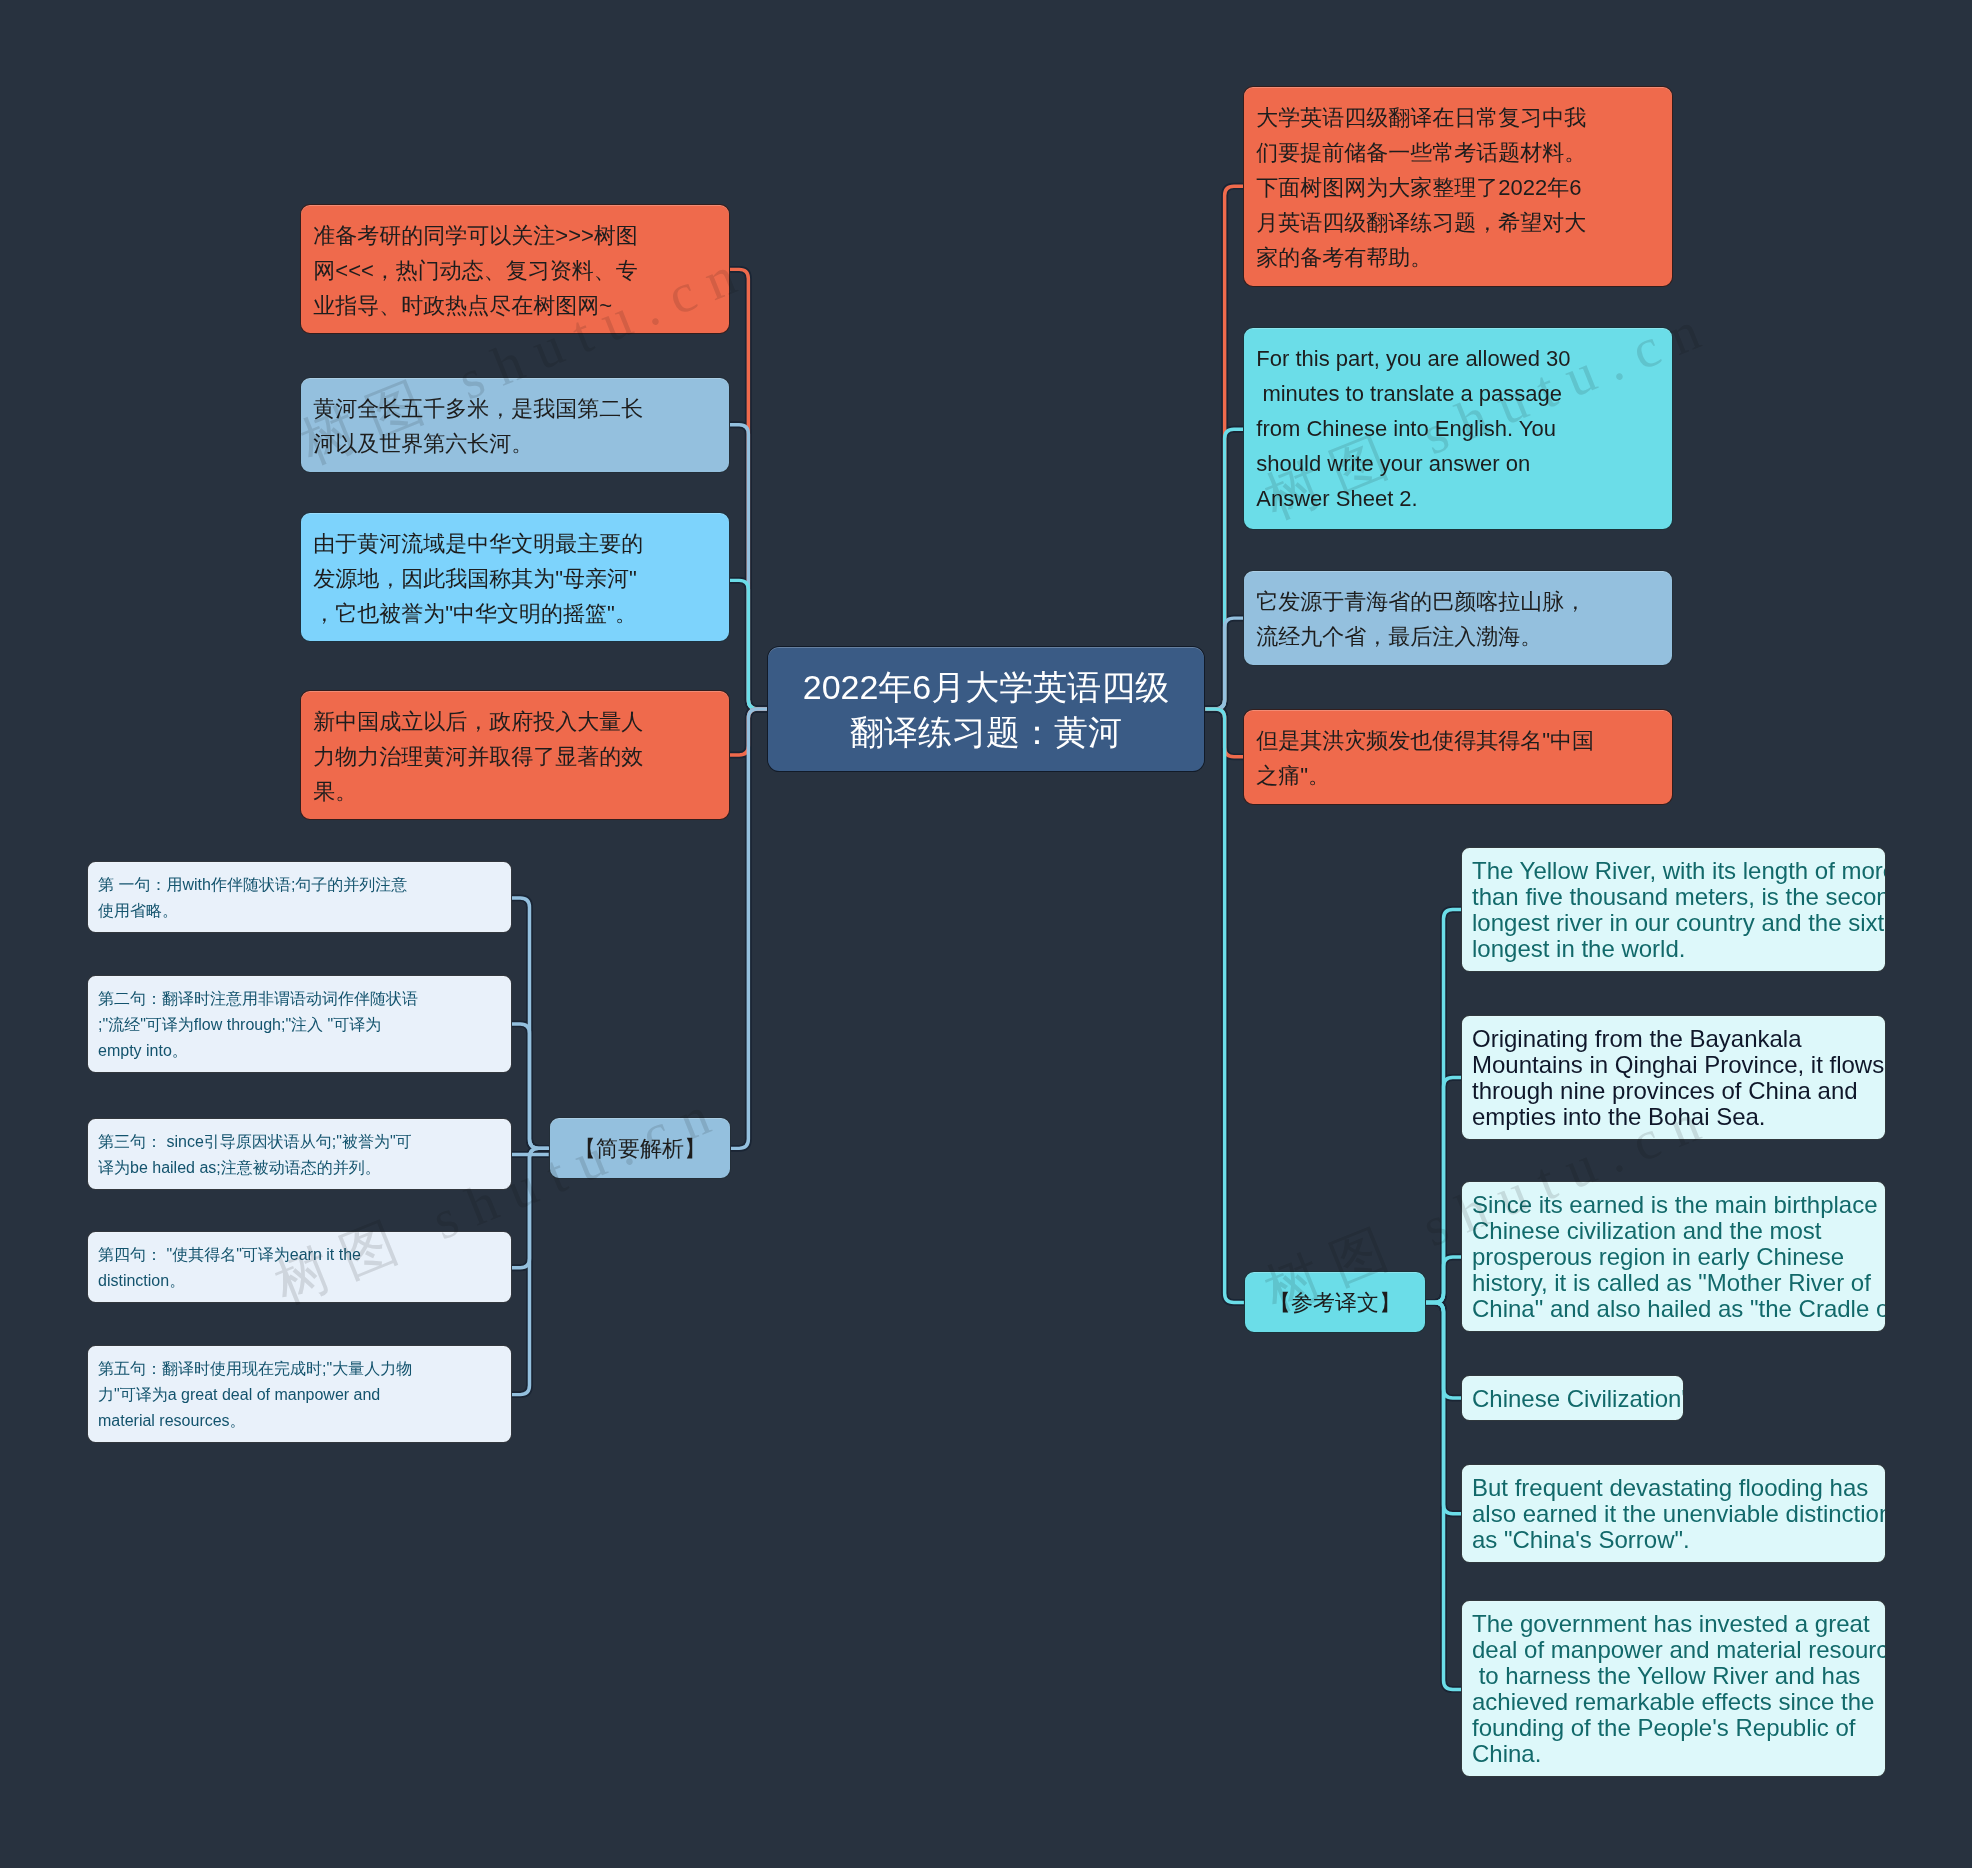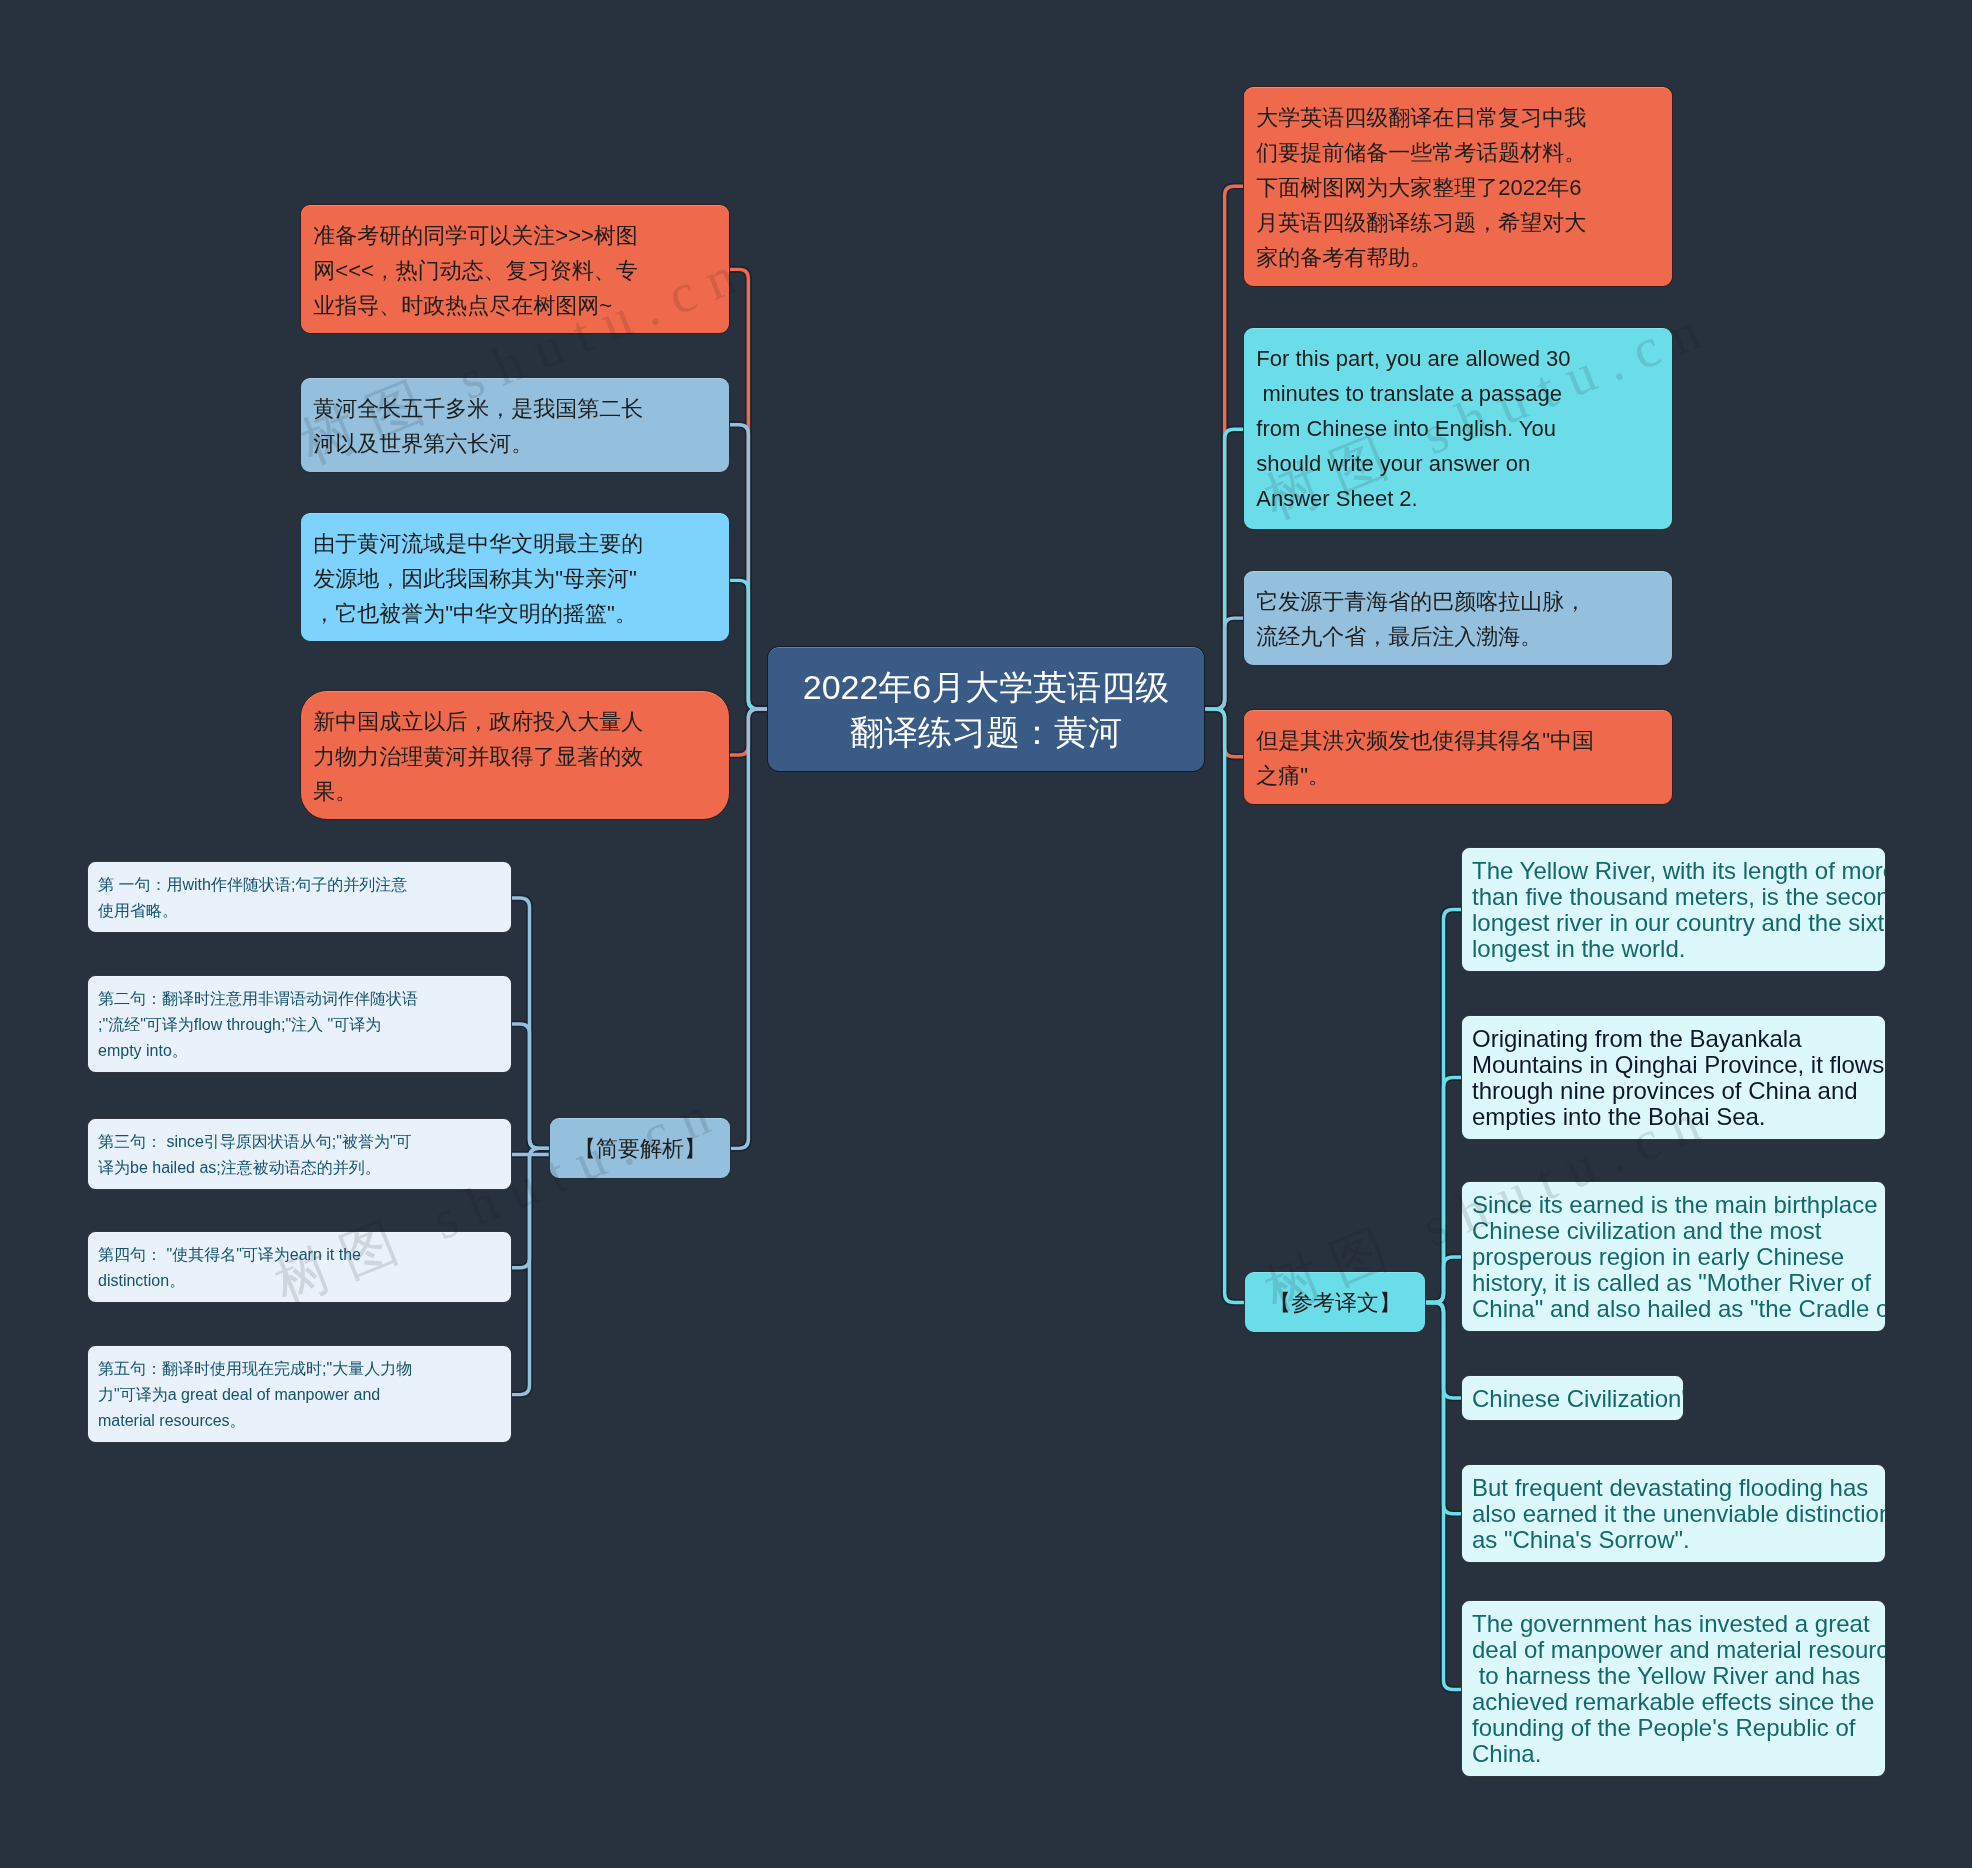--- a/index.html
+++ b/index.html
@@ -86,21 +86,21 @@
     </div>
     <div class="node lvl1" style="left:300px;top:377px;width:430px;height:96px;background:#94c0de;color:#1d1d1d;">
       <span class="tx">黄河全长五千多米，是我国第二长
 河以及世界第六长河。</span>
     </div>
     <div class="node lvl1" style="left:300px;top:512px;width:430px;height:130px;background:#7dd3fc;color:#1d1d1d;">
       <span class="tx">由于黄河流域是中华文明最主要的
 发源地，因此我国称其为"母亲河"
 ，它也被誉为"中华文明的摇篮"。</span>
     </div>
-    <div class="node lvl1" style="left:300px;top:690px;width:430px;height:130px;background:#ef6a4c;color:#1d1d1d;border-radius:27px;">
+    <div class="node lvl1" style="left:300px;top:690px;width:430px;height:130px;background:#ef6a4c;color:#1d1d1d;">
       <span class="tx">新中国成立以后，政府投入大量人
 力物力治理黄河并取得了显著的效
 果。</span>
     </div>
     <div class="node root" style="left:767px;top:646px;width:438px;height:126px;">
       <span class="tx">2022年6月大学英语四级
 翻译练习题：黄河</span>
     </div>
     <div class="node lvl1" style="left:1243px;top:86px;width:430px;height:201px;background:#ef6a4c;color:#1d1d1d;">
       <span class="tx">大学英语四级翻译在日常复习中我

